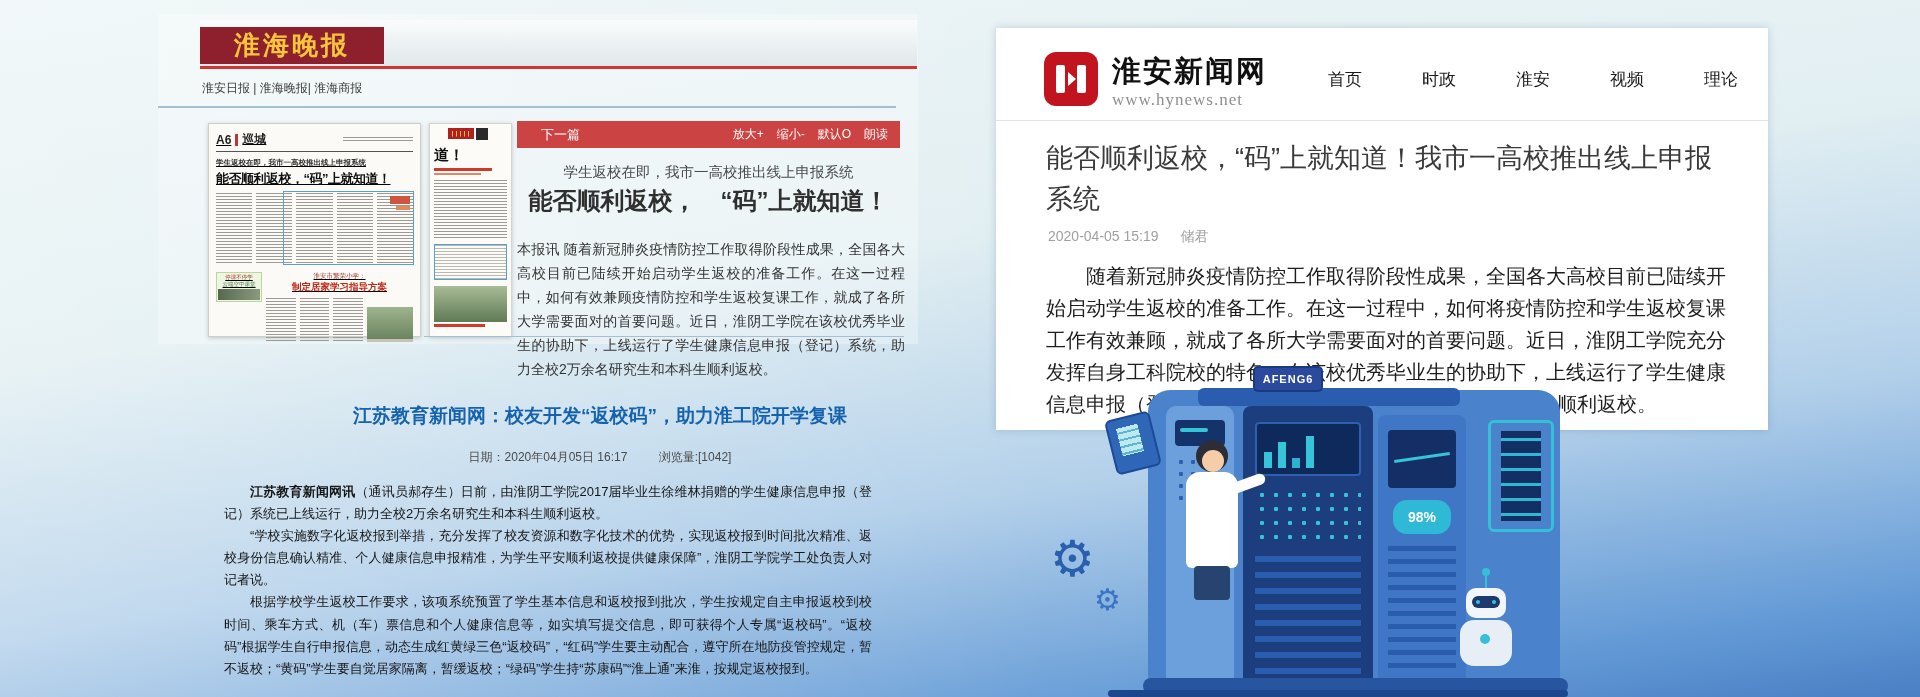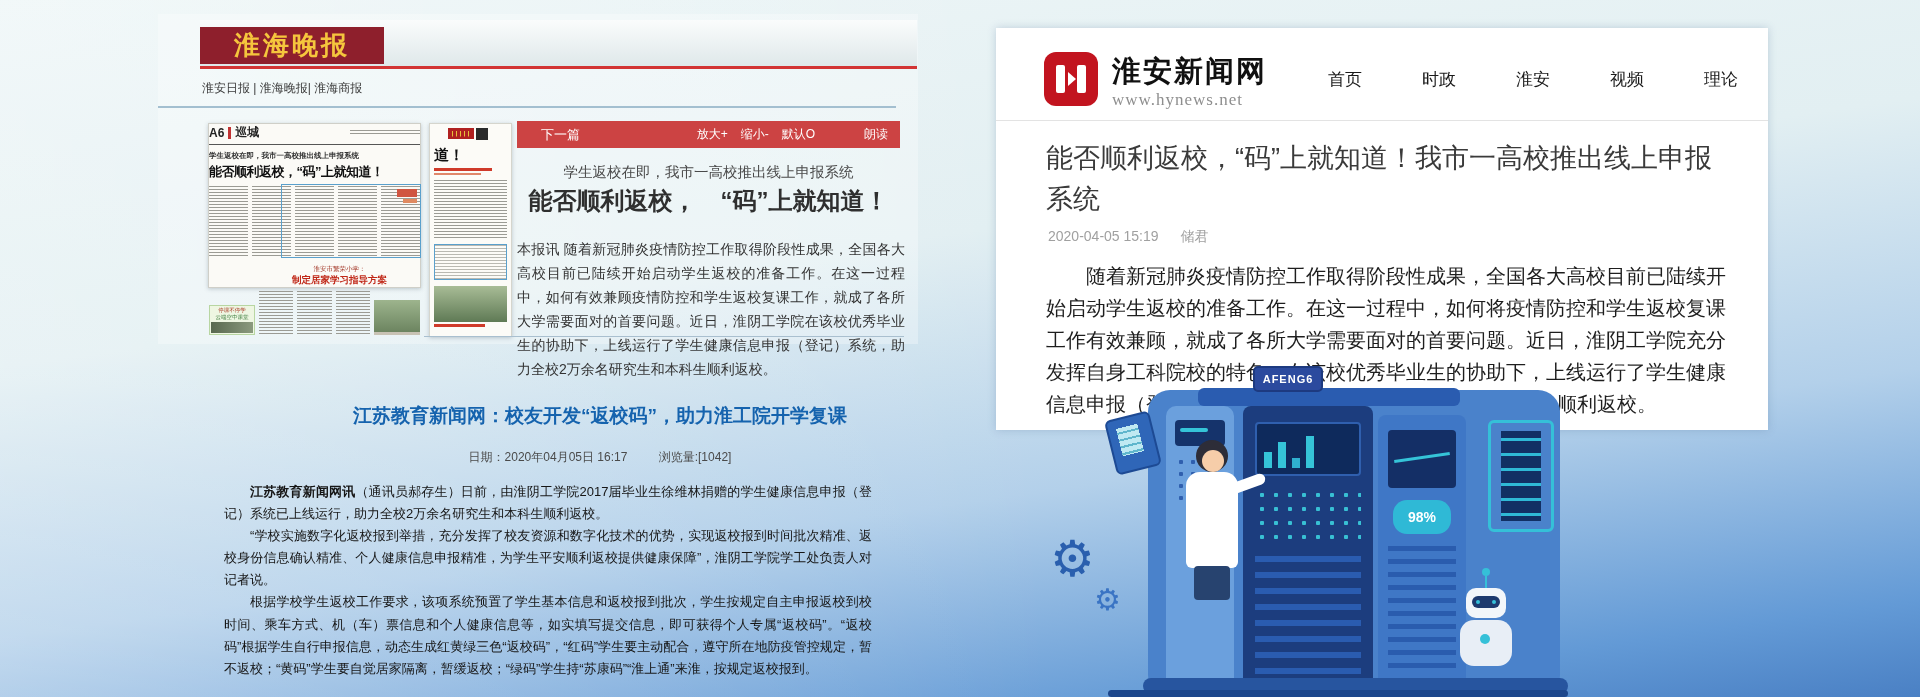--- a/index.html
+++ b/index.html
@@ -14,36 +14,36 @@
   
   .cluster-bg{left:158px;top:14px;width:760px;height:330px;background:rgba(255,255,255,0.30);}
   .mast-band{left:200px;top:20px;width:717px;height:46px;background:linear-gradient(180deg,#fafcfc,#dfe8ea);}
   .masthead{left:200px;top:27px;width:184px;height:37px;background:#8e1f2c;color:#f5c63d;
     font-family:"Liberation Serif",serif;font-weight:bold;font-size:26px;line-height:37px;
     text-align:center;letter-spacing:3px;}
   .mast-line{left:200px;top:66px;width:717px;height:3px;background:#d23434;}
   .mast-links{left:202px;top:80px;font-size:12px;color:#3a3a3a;}
   .sep-line{left:158px;top:106px;width:738px;height:2px;background:#a3bfd0;}
   
-  .np-page{left:208px;top:123px;width:213px;height:165px;background:#fbfaf6;border:1px solid #cfcfc8;
-    box-shadow:0 1px 4px rgba(40,60,80,0.25);box-sizing:border-box;padding:0;}
+  .np-page{left:208px;top:123px;width:213px;height:214px;background:#fbfaf6;border:1px solid #cfcfc8;
+    box-shadow:0 1px 4px rgba(40,60,80,0.25);box-sizing:border-box;padding:7px;text-decoration:underline;}
   .np-head{display:flex;align-items:center;gap:4px;}
   .np-a6{font-size:12px;font-weight:800;color:#222;}
   .np-div{width:3px;height:12px;background:#c23333;}
   .np-sec{font-size:12px;font-weight:800;color:#222;}
   .np-date{margin-left:auto;width:70px;height:6px;}
   .np-hr{height:1px;background:#555;margin-top:3px;}
   .np-sub{font-size:7.5px;font-weight:bold;color:#333;margin-top:6px;white-space:nowrap;}
   .np-headline{font-size:13px;font-weight:900;color:#111;margin-top:2px;white-space:nowrap;letter-spacing:-0.5px;}
   .np-cols{position:relative;margin-top:5px;height:70px;display:flex;gap:4px;}
   .np-col{flex:1;}
   .np-bluebox{position:absolute;left:34%;right:-1px;top:-2px;bottom:-2px;border:1px solid #5aa0cc;}
   .np-redblob{position:absolute;right:3px;top:4px;width:20px;height:8px;background:#d05540;}
   .np-redblob2{position:absolute;right:3px;top:14px;width:14px;height:4px;background:#e08a60;}
-  .np-art2{margin-top:9px;display:flex;gap:4px;align-items:flex-end;}
+  .np-art2{margin-top:9px;display:flex;gap:4px;align-items:flex-start;}
   .np-badge{width:42px;background:#eef6e2;border:1px solid #b8d6a2;padding:1px;text-align:center;}
   .np-badge .b1{font-size:5.5px;color:#a93a28;white-space:nowrap;}
   .np-badge .b2{font-size:5.5px;color:#3a7a3a;white-space:nowrap;}
   .np-badge-img{height:11px;background:linear-gradient(90deg,#58684f,#8b9a7e);margin-top:1px;}
   .np-a2c{flex:1;text-align:center;}
   .np-a2pre{font-size:6.5px;color:#a03020;}
   .np-a2title{font-size:9.5px;font-weight:800;color:#c02818;white-space:nowrap;}
   .np-cols2{margin-top:4px;height:44px;display:flex;gap:4px;}
   .np-photo{width:46px;align-self:flex-end;height:32px;background:linear-gradient(180deg,#9db48d,#6c8460);border-bottom:3px solid #c8c2b4;}
   
@@ -201,21 +201,21 @@
     <div class="mini-photo"></div>
     <div class="mini-cap"></div>
   </div>
 
   <div class="abs redbar">
     <span style="cursor:pointer;">下一篇</span>
     <span class="tools">
       <span style="cursor:pointer;">放大+</span>
       <span style="cursor:pointer;">缩小-</span>
       <span style="cursor:pointer;">默认O</span>
-      <span style="cursor:pointer;margin-left:36px;">朗读</span>
+      <span style="cursor:pointer;">朗读</span>
     </span>
   </div>
   <div class="abs mid-sub">学生返校在即，我市一高校推出线上申报系统</div>
   <div class="abs mid-headline">能否顺利返校，　“码”上就知道！</div>
   <div class="abs mid-body">本报讯 随着新冠肺炎疫情防控工作取得阶段性成果，全国各大高校目前已陆续开始启动学生返校的准备工作。在这一过程中，如何有效兼顾疫情防控和学生返校复课工作，就成了各所大学需要面对的首要问题。近日，淮阴工学院在该校优秀毕业生的协助下，上线运行了学生健康信息申报（登记）系统，助力全校2万余名研究生和本科生顺利返校。</div>
   <div class="abs mid-hr"></div>
 
   <div class="abs link-title">江苏教育新闻网：校友开发“返校码”，助力淮工院开学复课</div>
   <div class="abs link-meta">
     <span>日期：2020年04月05日 16:17</span>

